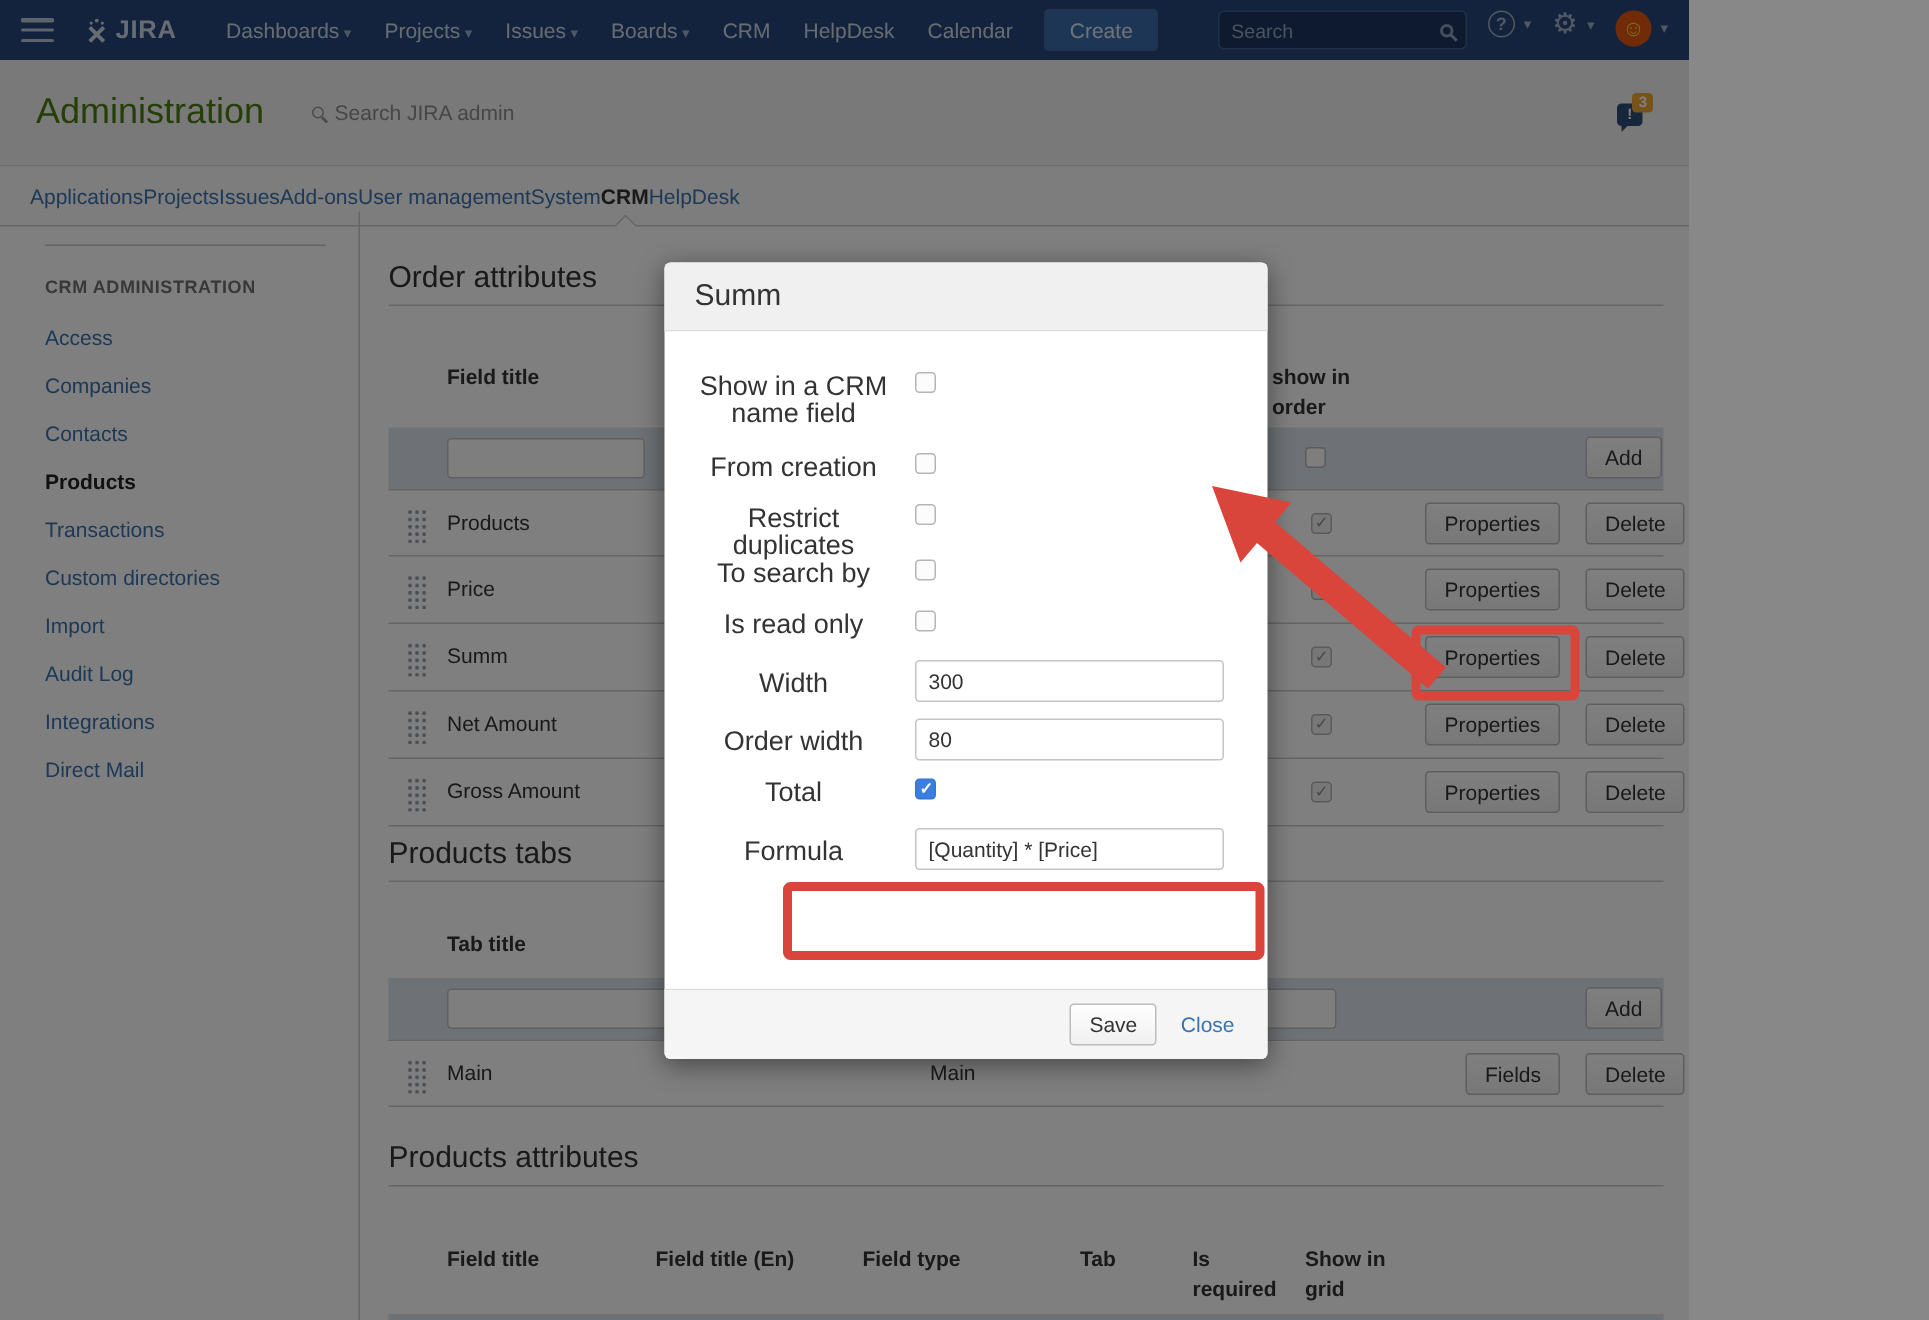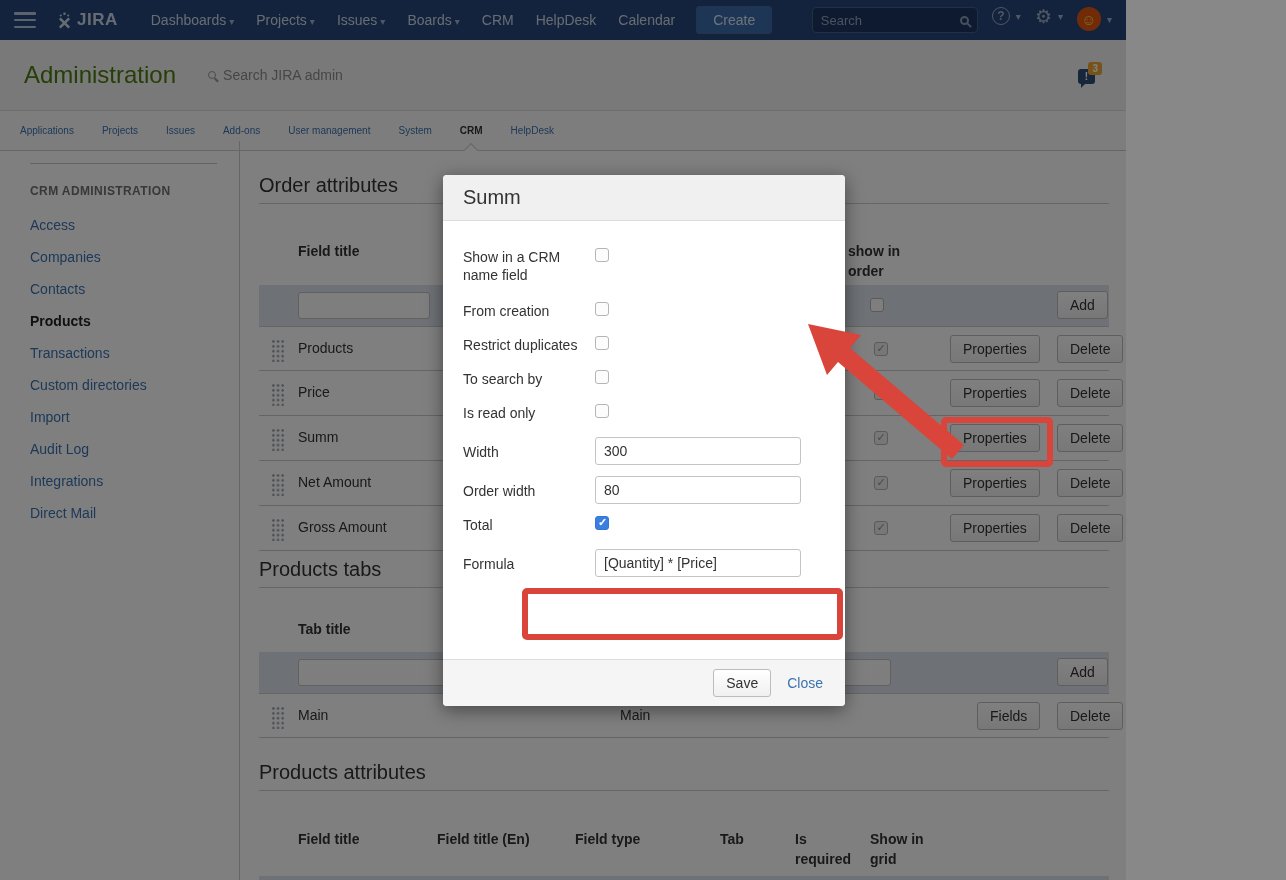--- a/index.html
+++ b/index.html
@@ -44,21 +44,21 @@
   .bubble { position:absolute; left:0; bottom:2px; width:17px; height:15px; background:#2e4e76; border-radius:3px;
             color:#fff; font-size:10px; font-weight:bold; text-align:center; line-height:15px; }
   .bubble::after { content:""; position:absolute; left:3px; bottom:-4px; border:4px solid transparent; border-top-color:#2e4e76; border-left-color:#2e4e76; }
   .badge { position:absolute; right:0; top:-2px; background:#f0a732; color:#fff; font-size:10px; font-weight:bold;
            border-radius:3px; padding:1px 4px; line-height:11px; }
   .btn { display:inline-block; background:linear-gradient(#ffffff,#f0f0f0); border:1px solid #bcbcbc; border-radius:3px;
          color:#333; font-size:14px; padding:5px 12px; cursor:pointer; font-family:inherit; white-space:nowrap; }
 
   
   .tabbar { position:absolute; left:0; top:111px; width:100%; height:40px; background:#fbfbfb;
-            border-bottom:1px solid #ccc; display:flex; padding-left:20px; gap:28px; font-size:10px; }
+            border-bottom:1px solid #ccc; display:flex; padding-left:20px; font-size:14px; }
   .tab { color:#3b73af; cursor:pointer; position:relative; height:100%; display:flex; align-items:center; }
   .tab.active { color:#333; font-weight:bold; }
   .tab.active::after { content:""; position:absolute; left:50%; bottom:-5px; width:9px; height:9px; background:#fff;
             border-left:1px solid #ccc; border-top:1px solid #ccc; transform:translateX(-50%) rotate(45deg); }
 
   
   .sidebar { position:absolute; left:0; top:141px; width:240px; bottom:0; border-right:1px solid #ccc; padding:22px 22px 0 30px; }
   .sidebar-divider { border-top:1px solid #c5c5c5; margin-bottom:20px; }
   .sidebar-heading { font-size:12px; font-weight:bold; color:#707070; letter-spacing:.4px; margin-bottom:19px; }
   .side-item { font-size:14px; color:#3b73af; margin-bottom:16px; cursor:pointer; }
@@ -86,21 +86,21 @@
 
   
   .blanket { position:absolute; inset:0; background:rgba(0,0,0,0.5); z-index:10; }
   .modal { position:absolute; left:443px; top:175px; width:402px; height:531px; background:#fff; z-index:20;
            border-radius:4px; box-shadow:0 4px 18px rgba(0,0,0,.45); }
   .modal-header { height:46px; background:#f0f0f0; border-bottom:1px solid #ddd; border-radius:4px 4px 0 0;
                   display:flex; align-items:center; padding:0 20px; }
   .modal-title { font-size:20px; color:#333; }
   .modal-body { padding:26px 20px 0 20px; }
   .frow { display:flex; align-items:flex-start; }
-  .frow .flabel { width:132px; text-align:left; margin-right:0; font-size:14px; color:#333; line-height:18px; padding-top:1px; }
+  .frow .flabel { width:132px; text-align:center; margin-right:15px; font-size:18px; color:#333; line-height:18px; padding-top:1px; }
   .frow.h54 { min-height:54px; } .frow.h34 { min-height:34px; } .frow.h39 { min-height:39px; } .frow.h40 { min-height:40px; }
   .frow .cbx { position:relative; width:14px; height:14px; border:1px solid #b5b5b5; border-radius:3px; background:#fcfcfc; margin-top:1px; }
   .frow .cbx.on { background:#3a7fe0; border-color:#3576d4; }
   .frow .cbx.on::after { content:"\2713"; position:absolute; left:2px; top:-1px; font-size:11px; color:#fff; font-weight:bold; }
   .ftext { width:206px; height:28px; border:1px solid #c4c4c4; border-radius:3px; font-size:14px; padding:0 8px;
            outline:none; font-family:inherit; color:#333; margin-top:-5px; }
   .modal-footer { position:absolute; left:0; right:0; bottom:0; height:47px; background:#f5f5f5; border-top:1px solid #ddd;
                   border-radius:0 0 4px 4px; display:flex; align-items:center; justify-content:flex-end; gap:16px; padding:0 22px; }
   .close-link { color:#3b73af; font-size:14px; cursor:pointer; }
 

